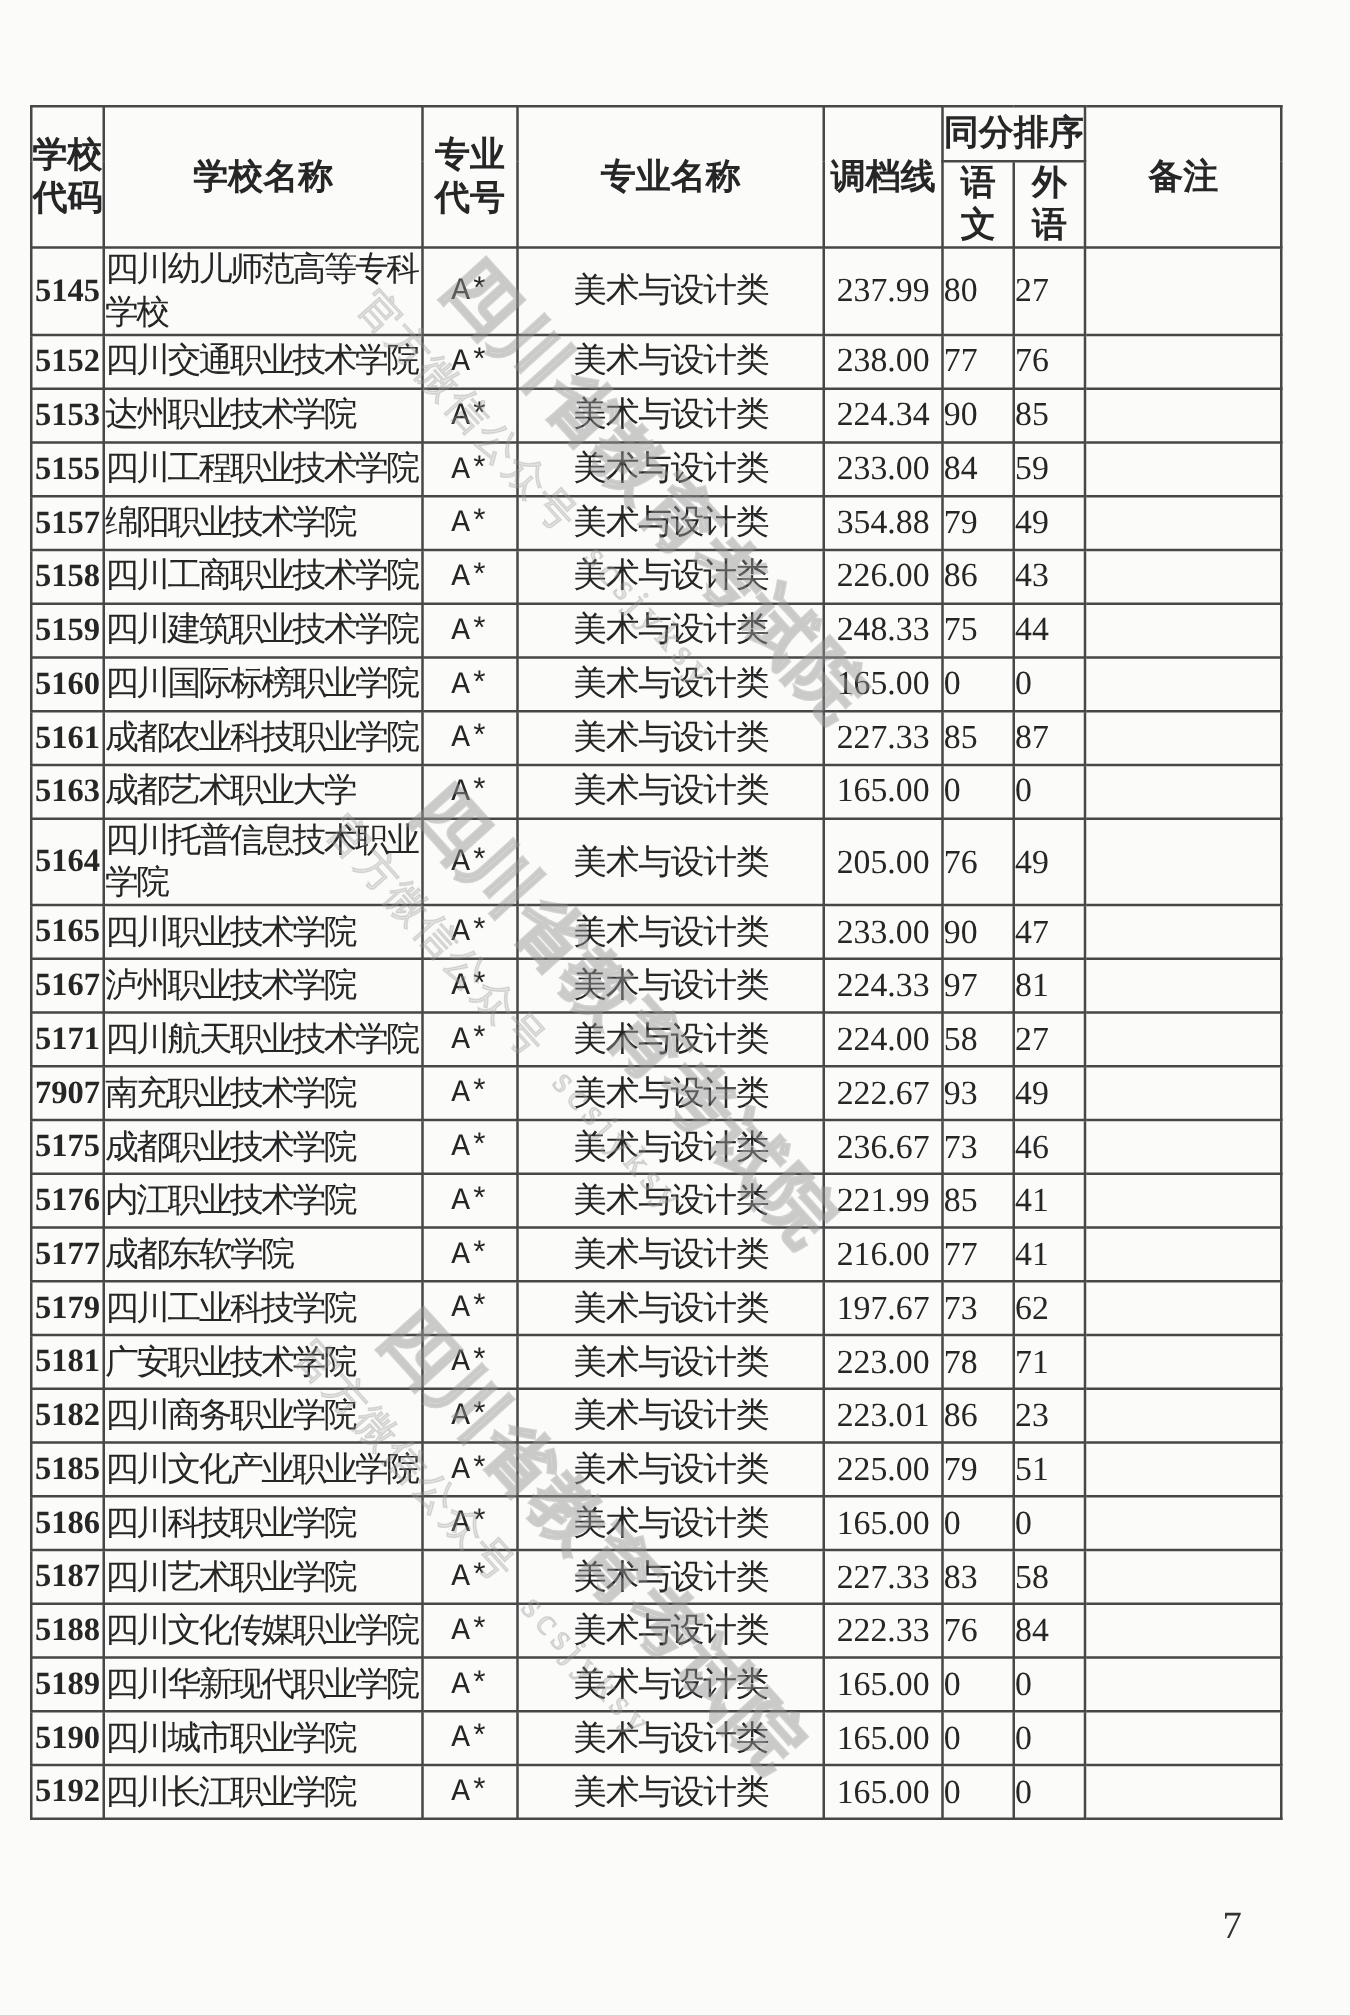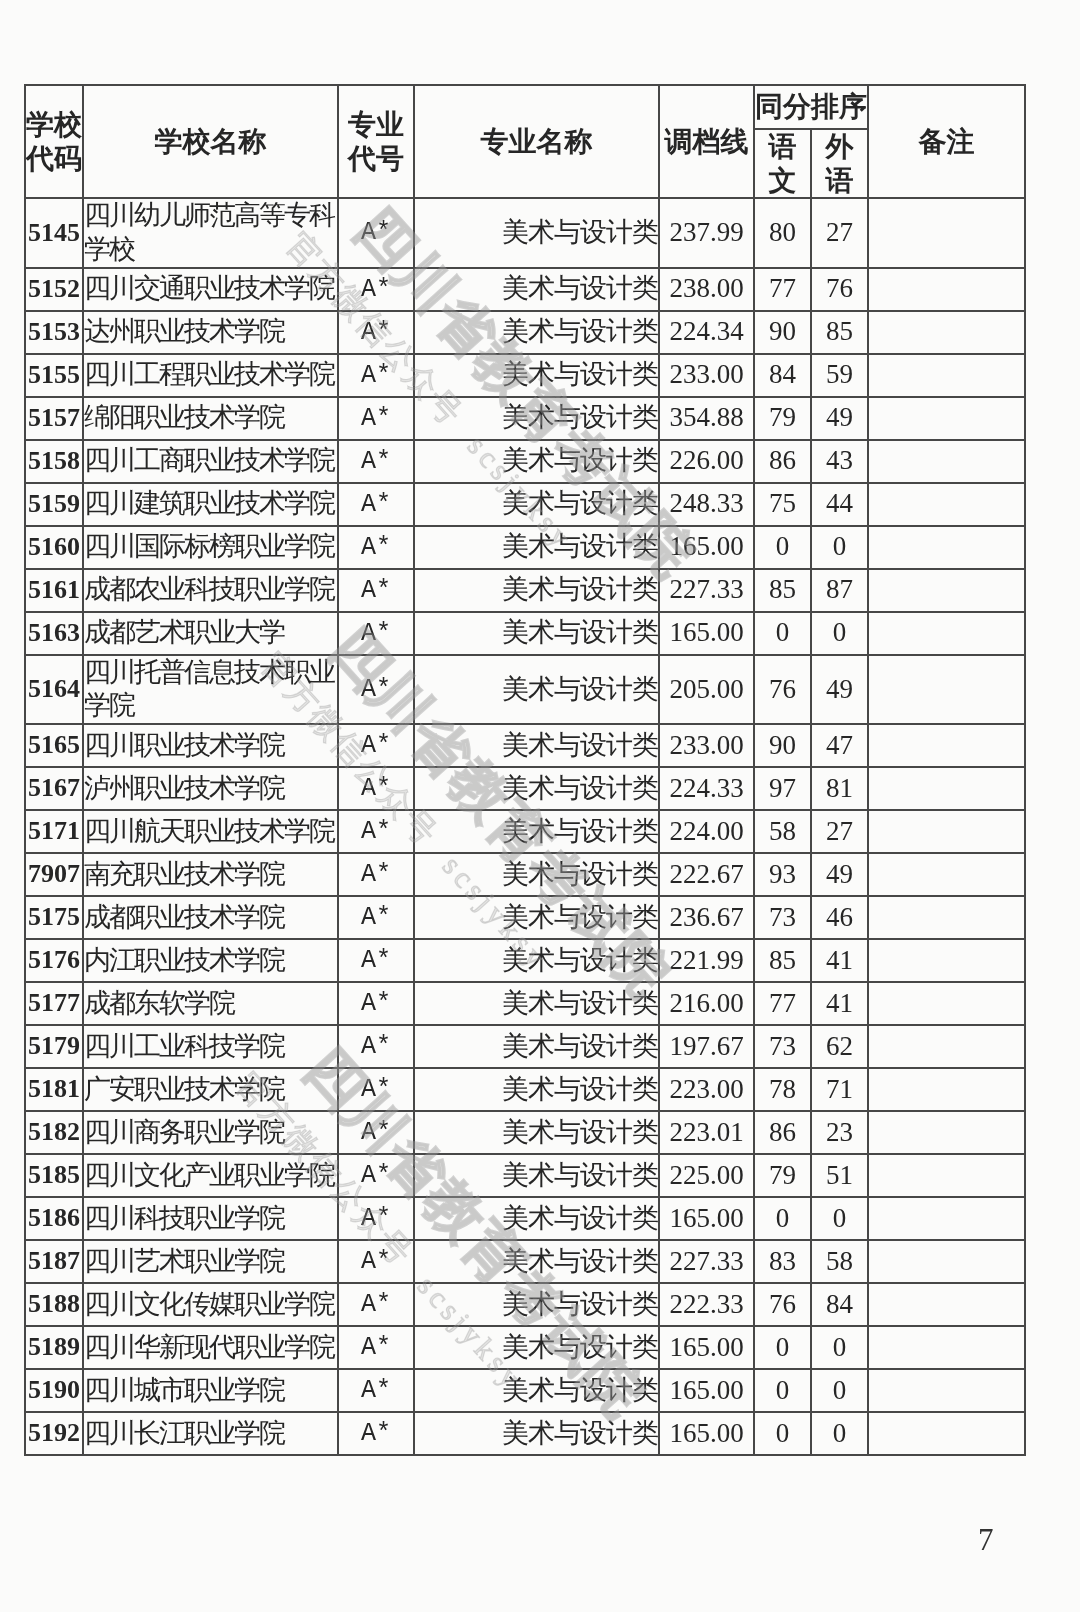--- a/index.html
+++ b/index.html
@@ -29,23 +29,23 @@
   thead th{
     font-size:28px;font-weight:700;text-align:center;
     line-height:1.2;letter-spacing:0;
   }
   thead tr.h1 th{height:42px;}
   thead tr.h2 th{height:38px;}
   tbody td{height:41px;font-size:27px;line-height:1.25;}
   td.td-code{text-align:center;font-size:26px;letter-spacing:0;font-weight:bold;}
   td.td-name{text-align:left;padding:2px 2px 2px 4px;letter-spacing:-2px;}
   td.td-mcode{text-align:center;font-family:"Liberation Mono","DejaVu Sans Mono",monospace;font-size:25px;}
-  td.td-mname{text-align:right;padding-left:5px;letter-spacing:-1px;}
+  td.td-mname{text-align:center;padding-left:5px;letter-spacing:-1px;}
   td.td-cutoff{text-align:center;font-weight:400;letter-spacing:0;}
-  td.td-num{text-align:center;}
+  td.td-num{}
   td.td-remark{text-align:center;}
   
   .wm{
     position:absolute;
     transform:rotate(48deg);
     transform-origin:0 0;
     white-space:nowrap;
     pointer-events:none;
     z-index:3;
   }

